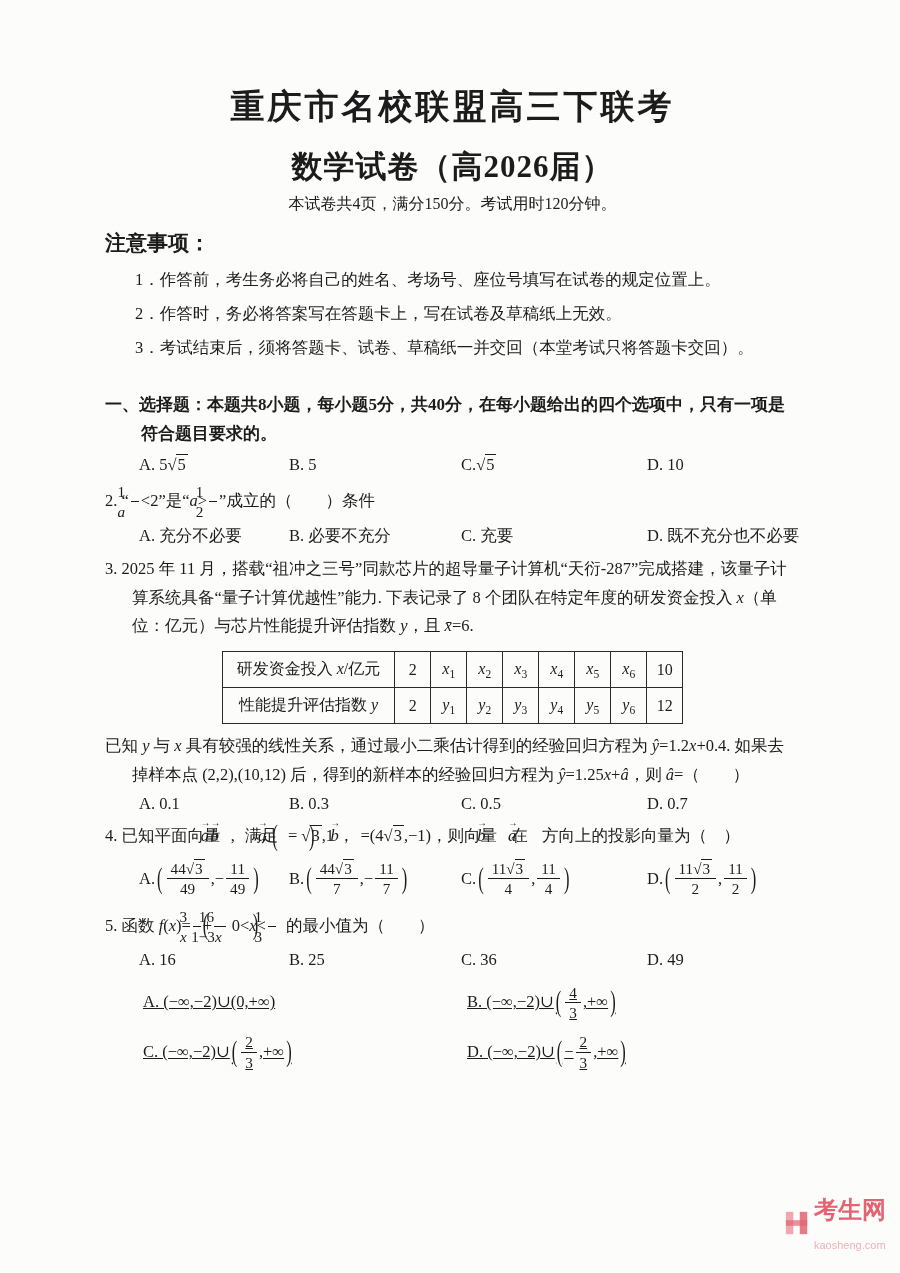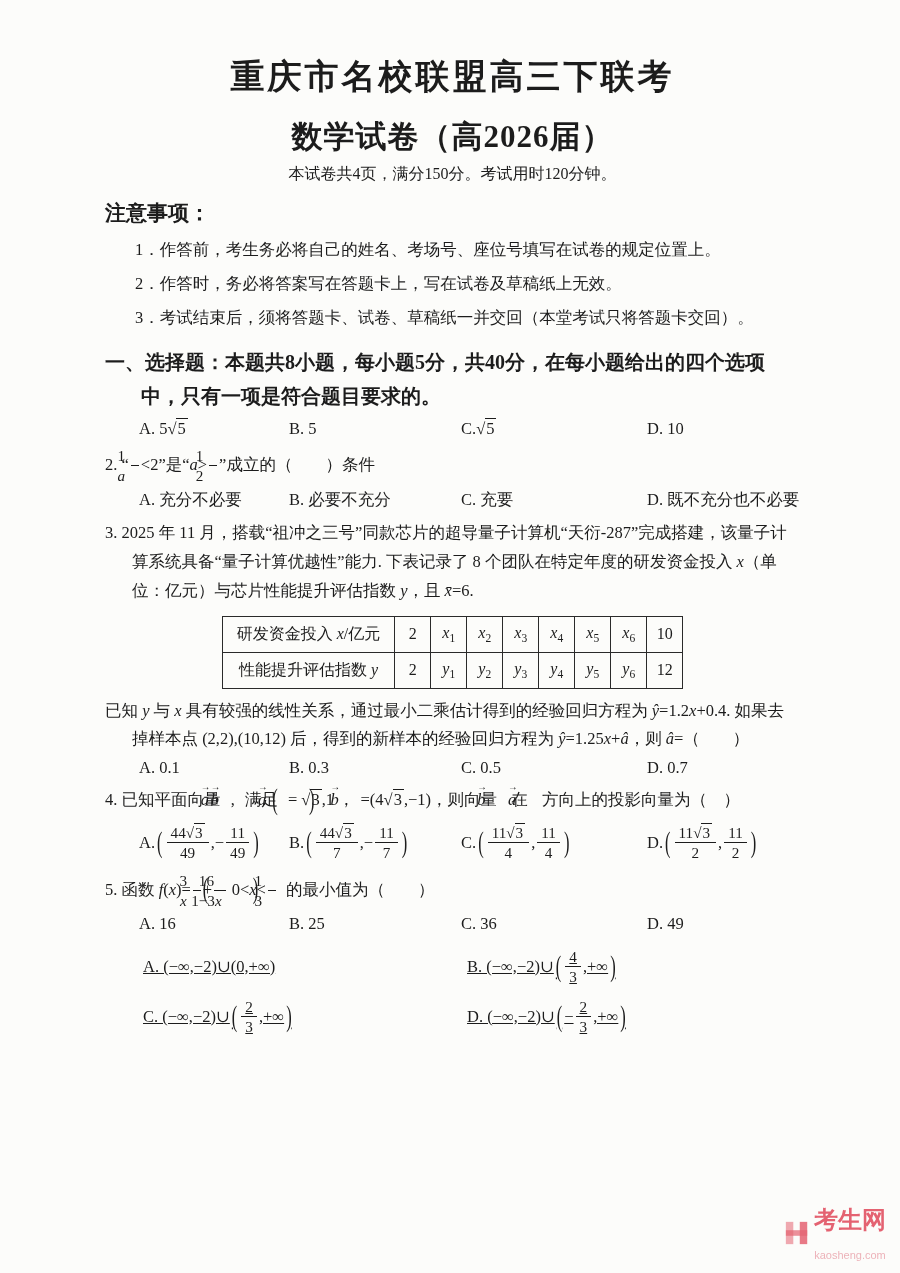--- a/index.html
+++ b/index.html
@@ -4,37 +4,37 @@
 <style>
   * { box-sizing: border-box; }
   html, body { margin: 0; padding: 0; }
   body { width: 900px; background: #ffffff; }
   .page {
     position: relative;
     width: 900px; height: 1273px;
     background: #fcfcfa;
     color: #1c1c1c;
     font-family: "Liberation Serif", "DejaVu Serif", serif;
-    padding: 28px 100px 0 105px;
+    padding: 58px 100px 0 105px;
     overflow: hidden;
   }
   h1.title {
     text-align: center; font-size: 34px; font-weight: 700;
     letter-spacing: 3px; margin: 26px 0 6px;
   }
   h2.subtitle {
     text-align: center; font-size: 31px; font-weight: 700;
     letter-spacing: 1px; margin: 16px 0 6px;
   }
   p.meta { text-align: center; font-size: 16px; margin: 6px 0 14px; }
   .notice-head { font-size: 21px; font-weight: 700; margin: 8px 0 2px; }
   .notice-item { font-size: 16.5px; margin: 12px 0; padding-left: 30px; }
   .section-head {
-    font-size: 20px; font-weight: 700; line-height: 1.7;
-    margin: 16px 0 6px; padding-left: 36px; text-indent: -36px;
+    font-size: 17px; font-weight: 700; line-height: 1.7;
+    margin: 32px 0 6px; padding-left: 36px; text-indent: -36px;
   }
   .question { margin: 2px 0; }
   .stem {
     font-size: 16.5px; line-height: 1.75; margin: 4px 0 2px;
     padding-left: 27px; text-indent: -27px;
   }
   .options { display: flex; align-items: center; padding-left: 34px; margin: 4px 0 8px; }
   .options .opt { display: inline-flex; align-items: center; font-size: 16.5px; }
   .options.four .opt:nth-child(1) { width: 150px; }
   .options.four .opt:nth-child(2) { width: 172px; }
@@ -56,22 +56,22 @@
   sub { font-size: 0.72em; }
   
   table.qtable { border-collapse: collapse; margin: 10px auto 8px; }
   table.qtable td {
     border: 1.5px solid #2a2a2a; text-align: center;
     font-size: 16px; padding: 7px 9px; min-width: 36px; height: 36px;
   }
   table.qtable td.lbl { padding: 7px 14px; }
   
   .watermark {
-    position: absolute; right: 14px; bottom: 12px;
-    display: flex; align-items: center; gap: 4px; opacity: 0.85; text-align: center;
+    position: absolute; right: 14px; bottom: 22px;
+    display: flex; align-items: center; gap: 4px; opacity: 0.85;
   }
   .wm-text-wrap { display: flex; flex-direction: column; line-height: 1; }
   .wm-name { color: #e0485a; font-size: 24px; font-weight: 700; font-family: "Liberation Sans", sans-serif; }
   .wm-domain { color: #eaa6ae; font-size: 11px; font-family: "Liberation Sans", sans-serif; margin-top: 18px; }
 </style>
 </head>
 <body>
 
 <div class="page">
 

